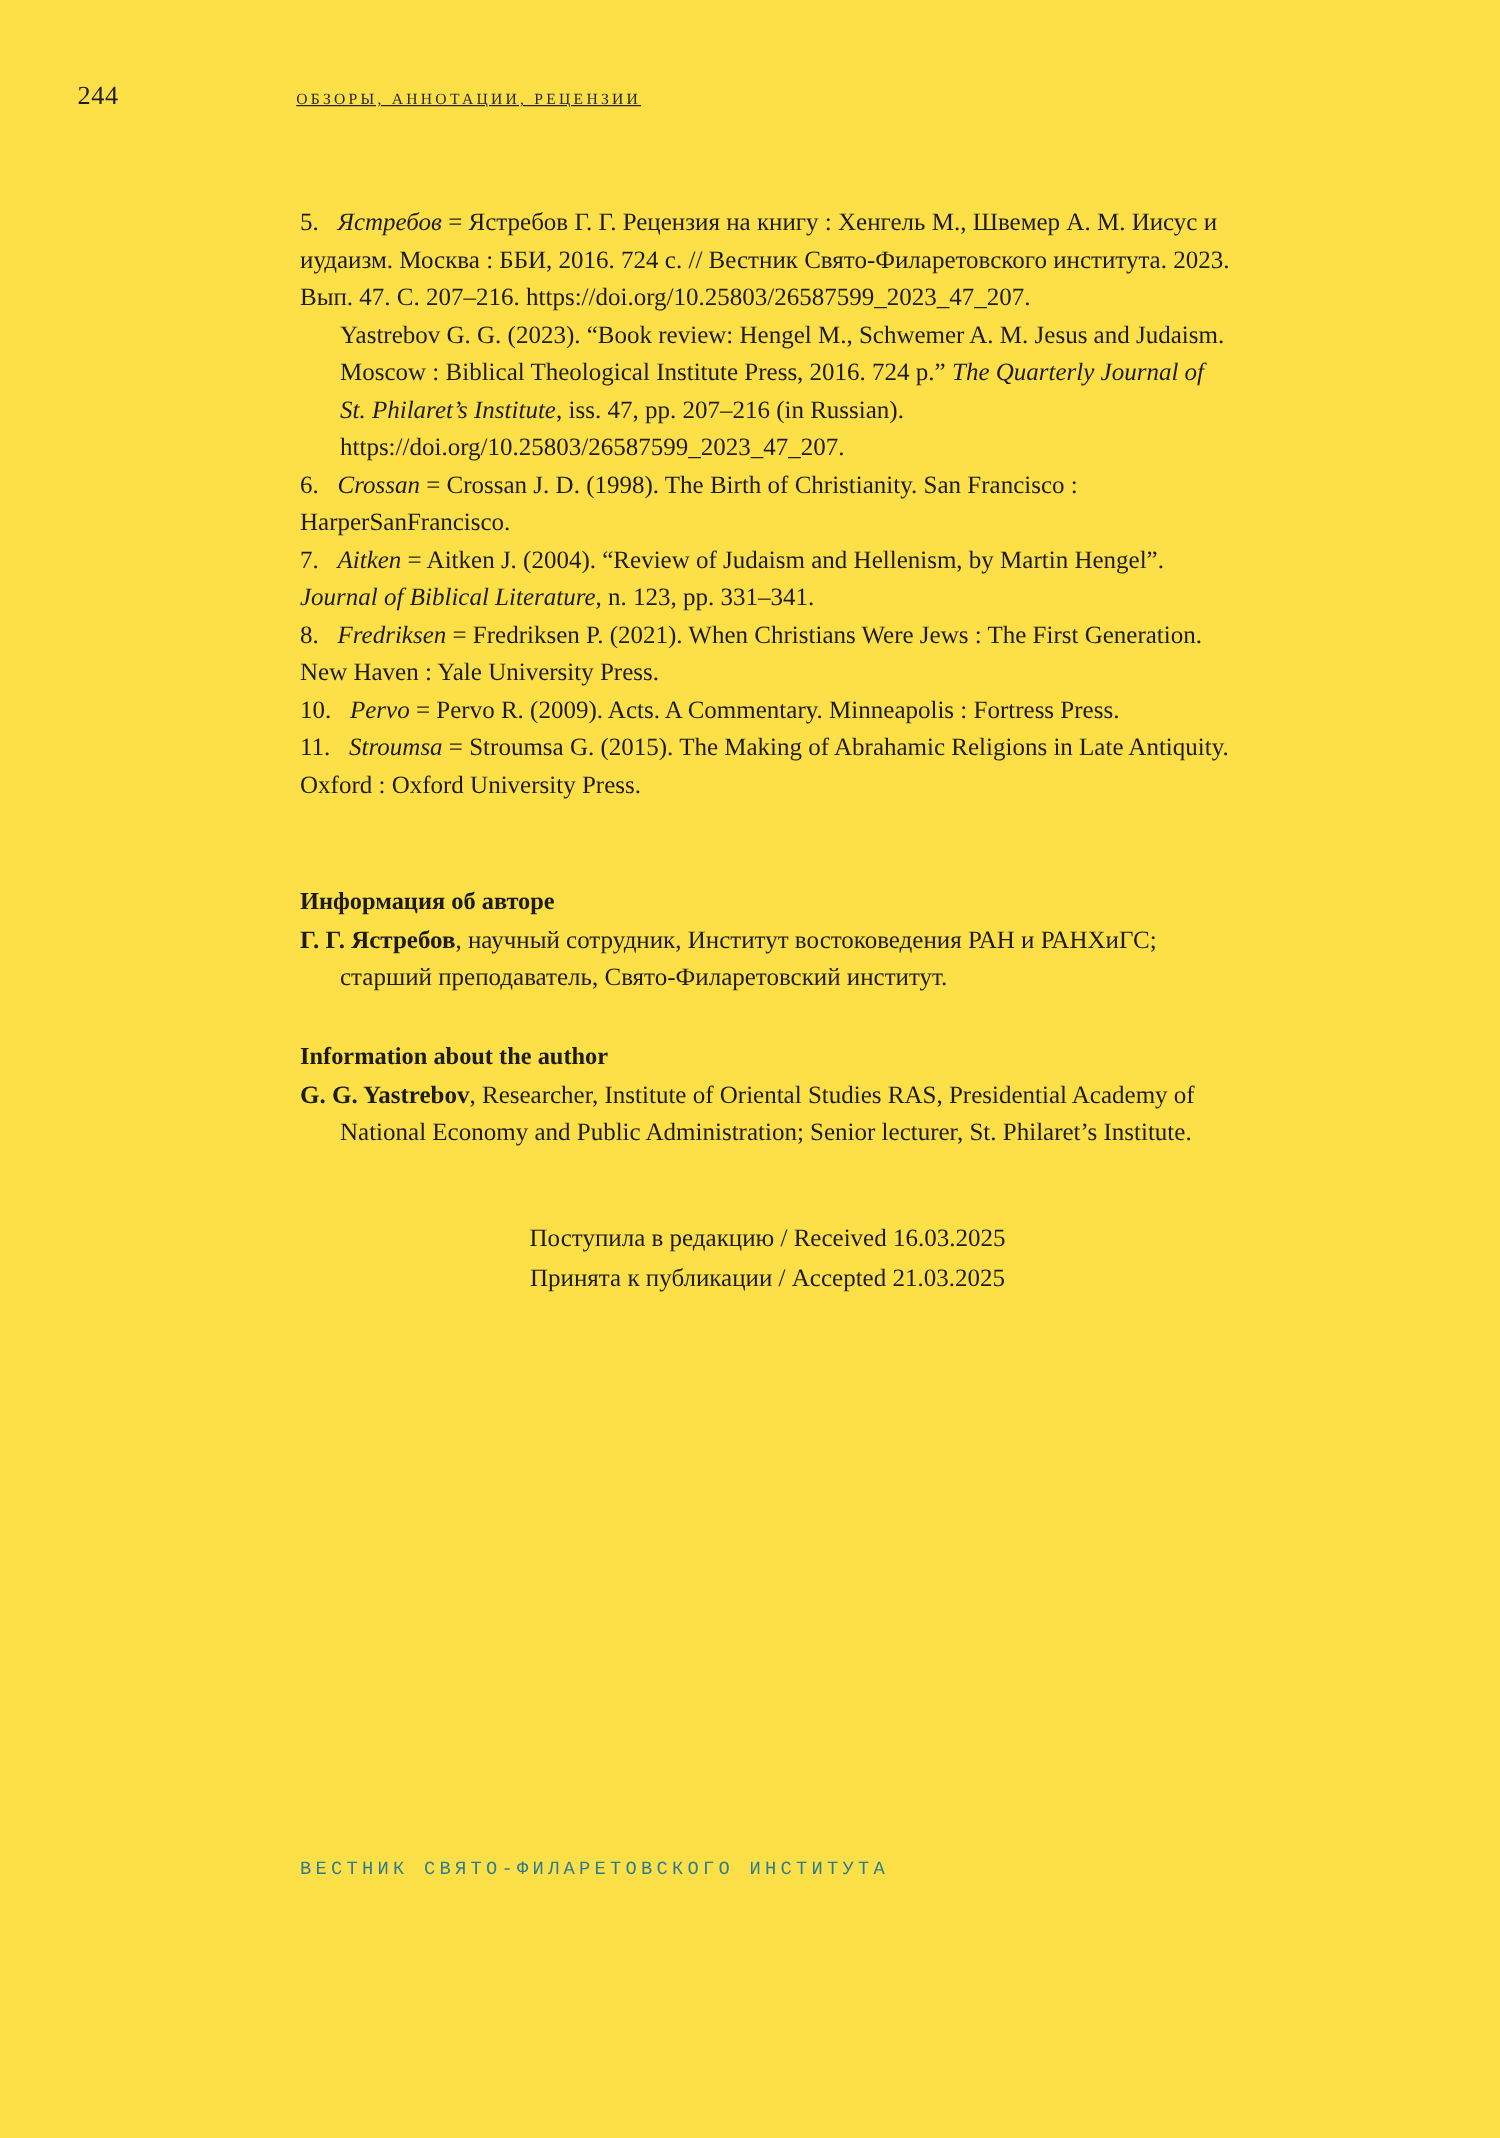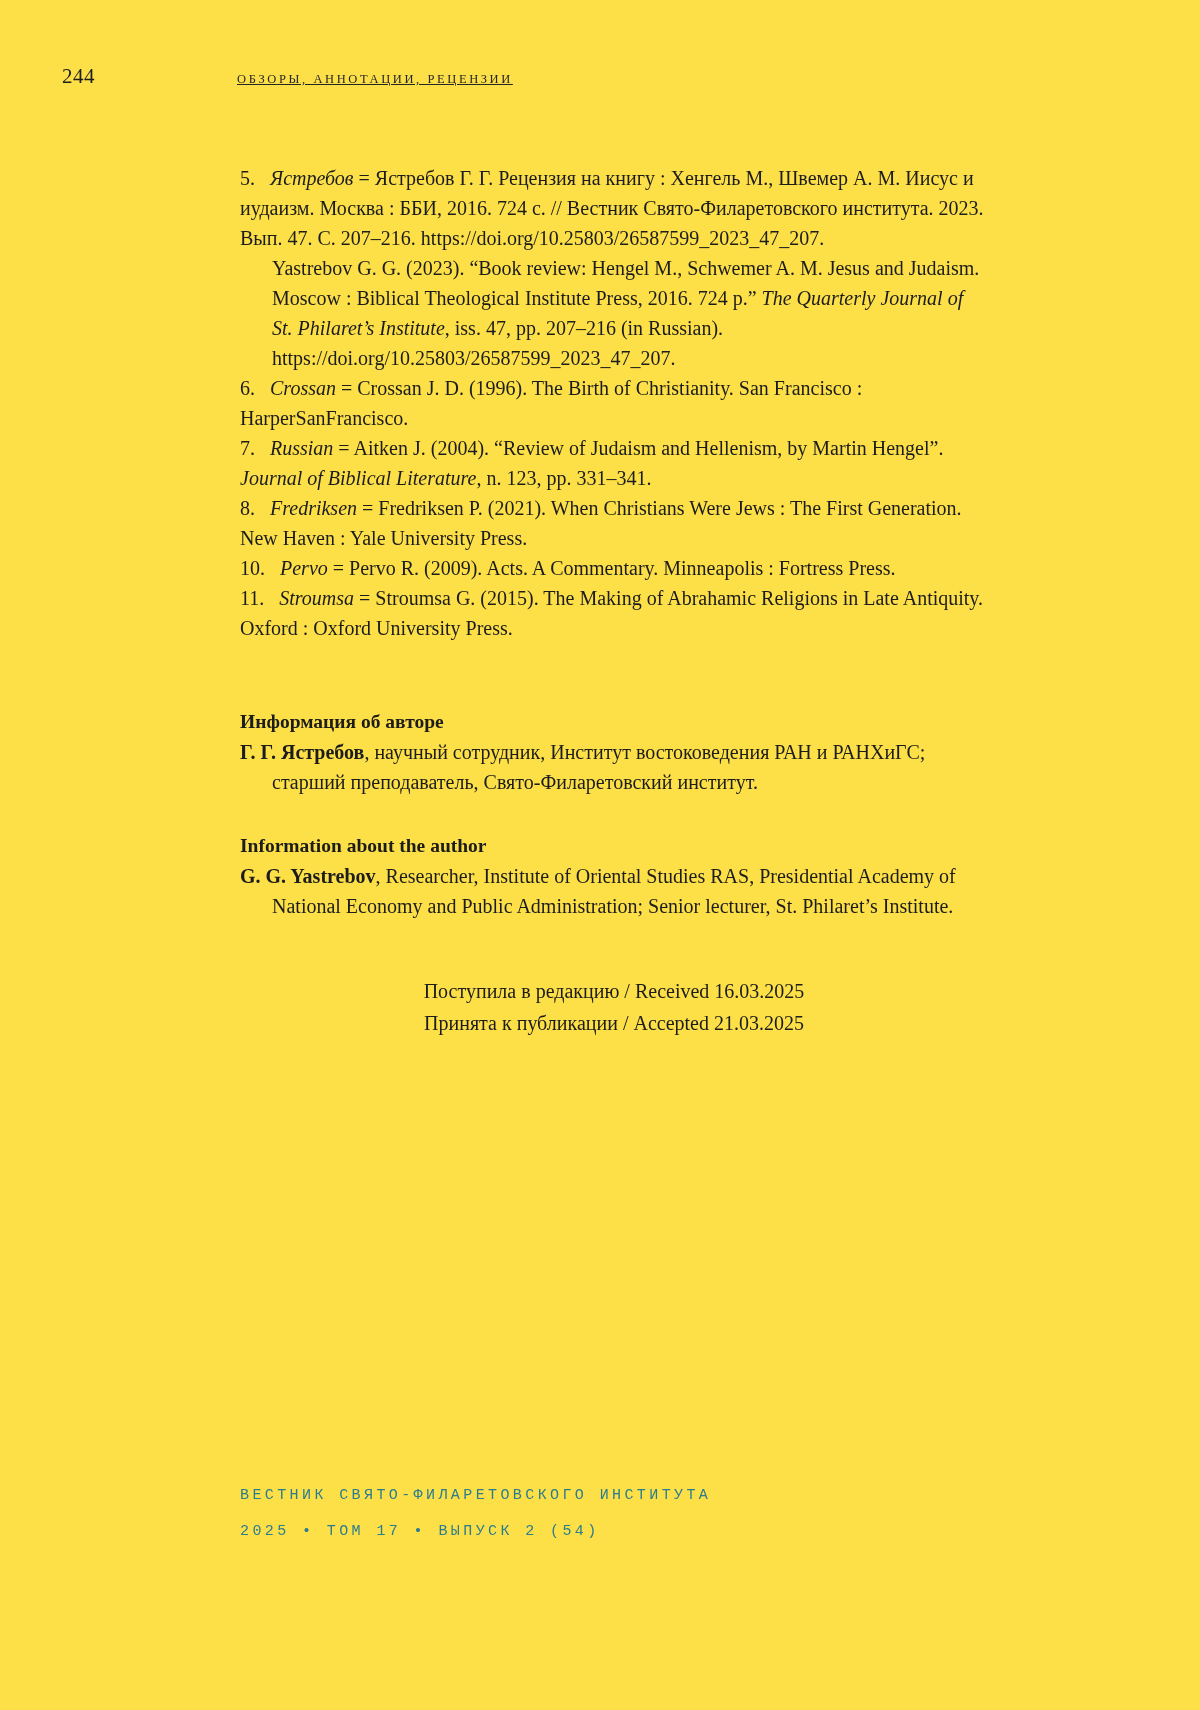--- a/index.html
+++ b/index.html
@@ -67,23 +67,23 @@
 
   <div class="content">
 
     <div>
 
 
       <p class="ref"><span class="refnum">5.</span><span class="it">Ястребов</span><span> = Ястребов Г. Г. Рецензия на книгу : Хенгель М., Швемер А. М. Иисус и иудаизм. Москва : ББИ, 2016. 724 с. // Вестник Свято-Филаретовского института. 2023. Вып. 47. С. 207–216. https://doi.org/10.25803/26587599_2023_47_207.</span></p>
 
       <p class="ref indent"><span>Yastrebov G. G. (2023). “Book review: Hengel M., Schwemer A. M. Jesus and Judaism. Moscow : Biblical Theological Institute Press, 2016. 724 p.” </span><span class="it">The Quarterly Journal of St. Philaret’s Institute</span><span>, iss. 47, pp. 207–216 (in Russian). https://doi.org/10.25803/26587599_2023_47_207.</span></p>
 
-      <p class="ref"><span class="refnum">6.</span><span class="it">Crossan</span><span> = Crossan J. D. (1996). The Birth of Christianity. San Francisco : HarperSanFrancisco.</span></p>
+      <p class="ref"><span class="refnum">6.</span><span class="it">Crossan</span><span> = Crossan J. D. (1998). The Birth of Christianity. San Francisco : HarperSanFrancisco.</span></p>
 
-      <p class="ref"><span class="refnum">7.</span><span class="it">Russian</span><span> = Aitken J. (2004). “Review of Judaism and Hellenism, by Martin Hengel”. </span><span class="it">Journal of Biblical Literature</span><span>, n. 123, pp. 331–341.</span></p>
+      <p class="ref"><span class="refnum">7.</span><span class="it">Aitken</span><span> = Aitken J. (2004). “Review of Judaism and Hellenism, by Martin Hengel”. </span><span class="it">Journal of Biblical Literature</span><span>, n. 123, pp. 331–341.</span></p>
 
       <p class="ref"><span class="refnum">8.</span><span class="it">Fredriksen</span><span> = Fredriksen P. (2021). When Christians Were Jews : The First Generation. New Haven : Yale University Press.</span></p>
 
 
       <p class="ref"><span class="refnum">10.</span><span class="it">Pervo</span><span> = Pervo R. (2009). Acts. A Commentary. Minneapolis : Fortress Press.</span></p>
 
       <p class="ref"><span class="refnum">11.</span><span class="it">Stroumsa</span><span> = Stroumsa G. (2015). The Making of Abrahamic Religions in Late Antiquity. Oxford : Oxford University Press.</span></p>
 
     </div>
 
@@ -99,16 +99,15 @@
 
     <div class="dates">
       <p>Поступила в редакцию / Received 16.03.2025</p>
       <p>Принята к публикации / Accepted 21.03.2025</p>
     </div>
 
   </div>
 
   <div class="journal-footer">
     <div>ВЕСТНИК СВЯТО-ФИЛАРЕТОВСКОГО ИНСТИТУТА</div>
-    <div>2025 • ТОМ 17 • ВЫПУСК 2 (54)</div>
   </div>
 
 </div>
 
 </body></html>

